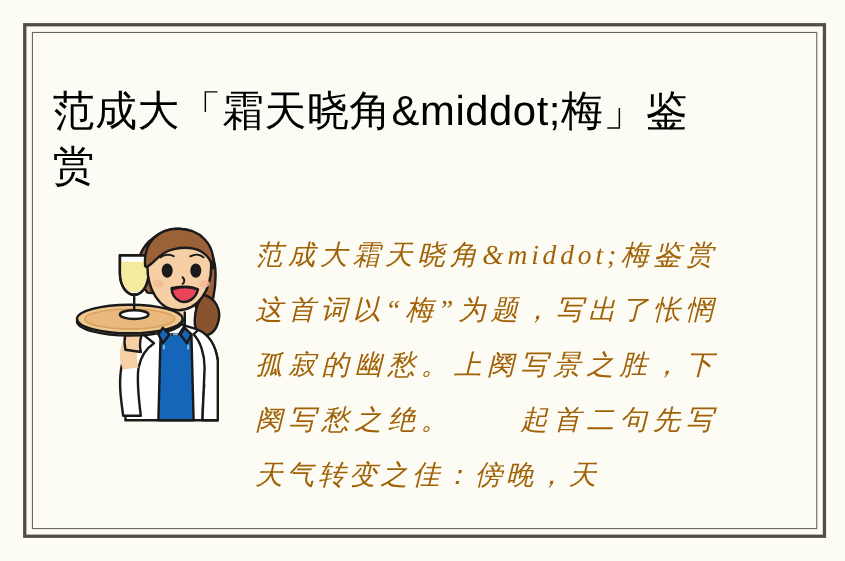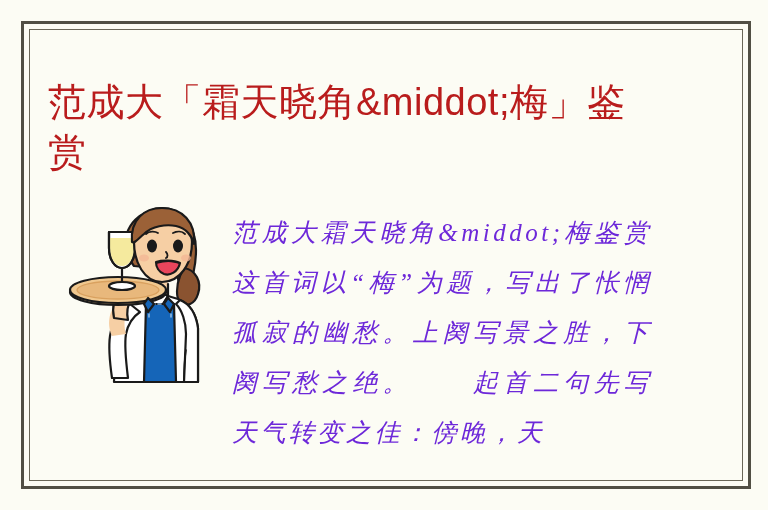--- a/index.html
+++ b/index.html
@@ -47,21 +47,21 @@
     box-sizing: border-box;
     pointer-events: none;
   }
 
   
   .title {
     position: absolute;
     left: 48px;
     top: 52px;
     width: 600px;
-    color: #b91c1c;
+    color: #000000;
     font-size: 38px;
     line-height: 50px;
     letter-spacing: 0.5px;
     font-weight: 400;
     font-family: "Liberation Sans", "DejaVu Sans", sans-serif;
     white-space: pre-wrap;
     word-break: break-all;
   }
 
   
@@ -86,21 +86,21 @@
     width: 160px;
     height: 190px;
   }
 
   
   .bodytext {
     position: absolute;
     left: 192px;
     top: 18px;
     width: 420px;
-    color: #6d28d9;
+    color: #a16207;
     font-size: 25px;
     line-height: 50px;
     letter-spacing: 3.5px;
     font-family: "Liberation Serif", "DejaVu Serif", serif;
     font-style: italic;
     text-align: justify;
     text-justify: inter-character;
     white-space: pre-wrap;
     word-break: break-all;
     overflow: hidden;

